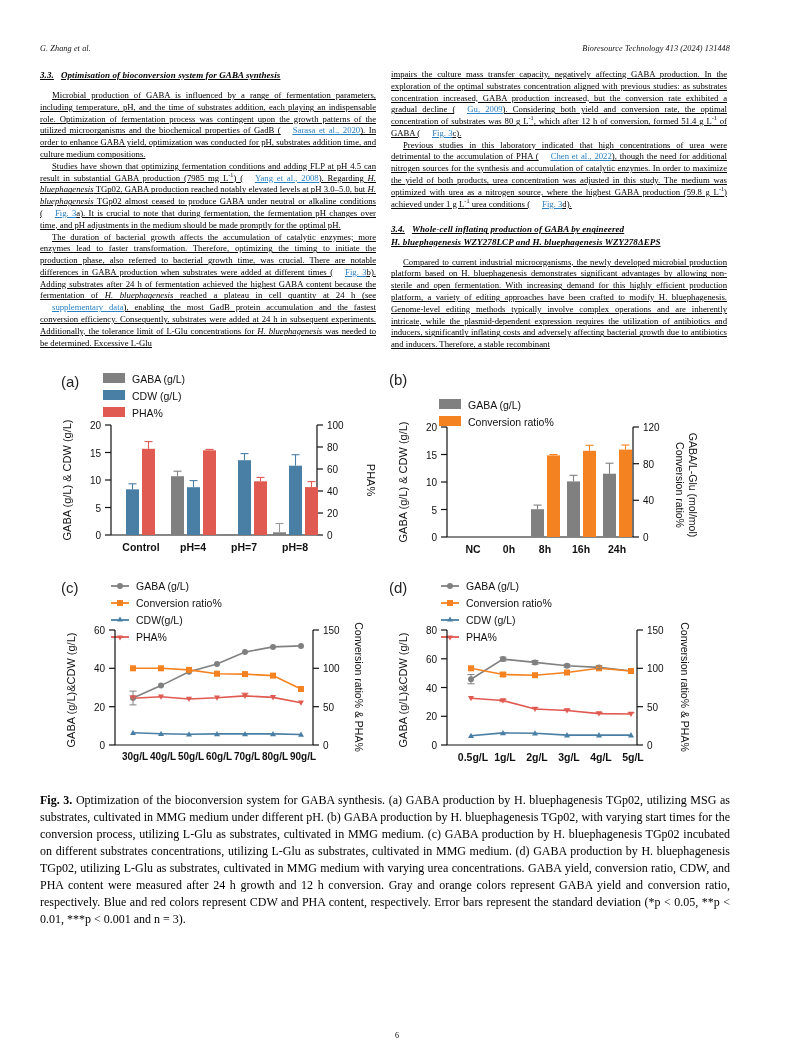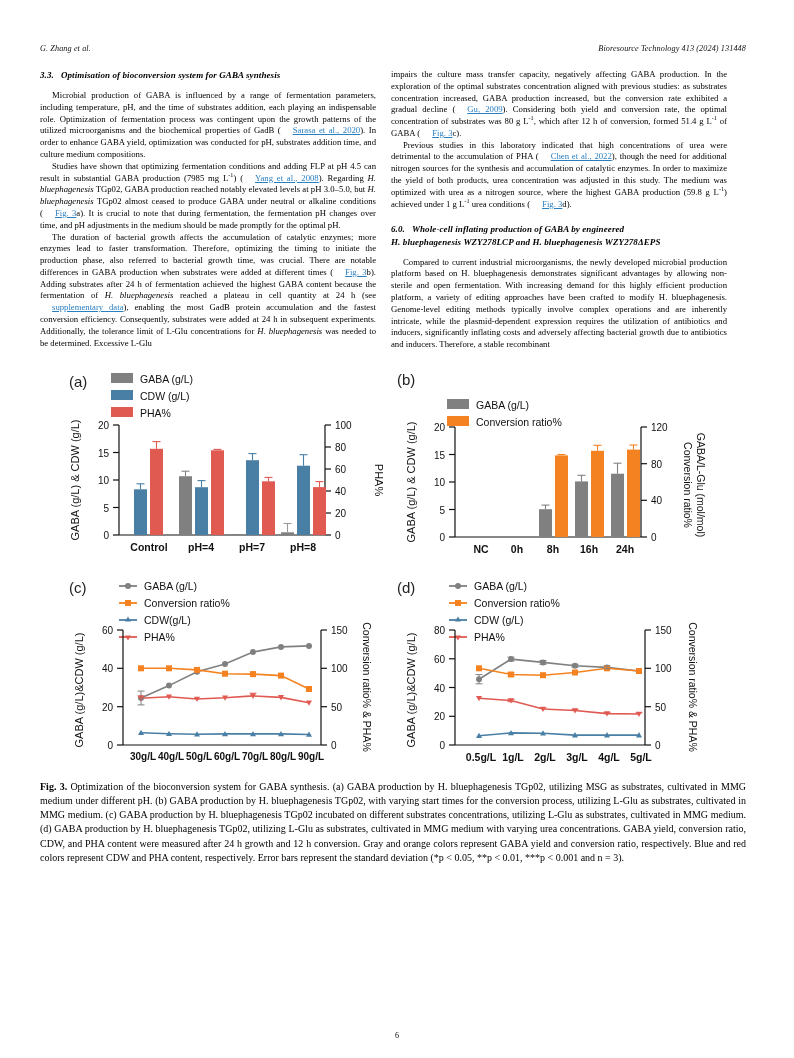--- a/index.html
+++ b/index.html
@@ -6,34 +6,35 @@
   body{
     width:794px; height:1058px;
     background:#ffffff;
     font-family:"Liberation Serif", serif;
     color:#000;
     position:relative;
     overflow:hidden;
   }
   .page{
     position:absolute; inset:0;
-    padding:44px 48px 20px 40px;
+    padding:44px 64px 20px 40px;
     box-sizing:border-box;
   }
   
   .runhead{
     display:flex; justify-content:space-between; align-items:baseline;
     font-size:8.2px; font-style:italic; color:#111;
     letter-spacing:.1px;
     margin-bottom:16px;
   }
   
   .cols{
     display:flex; gap:15px;
     align-items:flex-start;
+    text-decoration:underline;
   }
   .col{width:336px;}
   h3.sec{
     font-size:9px; font-weight:bold; font-style:italic;
     margin:0 0 9px 0; line-height:1.35;
     letter-spacing:.1px;
   }
   h3.sec .num{margin-right:7px;}
   p.para{
     margin:0 0 0 0;
@@ -54,22 +55,22 @@
   }
   .fig-grid{
     display:grid;
     grid-template-columns:1fr 1fr;
     grid-template-rows:auto auto;
     width:660px;
     margin:0 auto;
   }
   .panel{position:relative;}
   .caption{
-    margin-top:0;
-    font-size:10px; line-height:1.42;
+    margin-top:12px;
+    font-size:12px; line-height:1.42;
     text-align:justify;
   }
   .caption b{font-weight:bold;}
   .pagenum{
     position:absolute;
     bottom:18px; left:0; right:0;
     text-align:center;
     font-size:8px;
   }
   svg{display:block;}
@@ -108,21 +109,21 @@
     <div class="col">
       <p class="para" style="text-indent:0">
         <span>impairs the culture mass transfer capacity, negatively affecting GABA production. In the exploration of the optimal substrates concentration aligned with previous studies: as substrates concentration increased, GABA production increased, but the conversion rate exhibited a gradual decline (</span><a class="lnk" href="#">Gu, 2009</a><span>). Considering both yield and conversion rate, the optimal concentration of substrates was 80 g L</span><sup>-1</sup><span>, which after 12 h of conversion, formed 51.4 g L</span><sup>-1</sup><span> of GABA (</span><a class="lnk" href="#">Fig. 3</a><span>c).</span>
       </p>
 
       <p class="para">
         <span>Previous studies in this laboratory indicated that high concentrations of urea were detrimental to the accumulation of PHA (</span><a class="lnk" href="#">Chen et al., 2022</a><span>), though the need for additional nitrogen sources for the synthesis and accumulation of catalytic enzymes. In order to maximize the yield of both products, urea concentration was adjusted in this study. The medium was optimized with urea as a nitrogen source, where the highest GABA production (59.8 g L</span><sup>-1</sup><span>) achieved under 1 g L</span><sup>-1</sup><span> urea conditions (</span><a class="lnk" href="#">Fig. 3</a><span>d).</span>
       </p>
 
       <h3 class="sec" style="margin-top:13px">
-        <span class="num">6.0.</span><span>Whole-cell inflating production of GABA by engineered</span><br>
+        <span class="num">3.4.</span><span>Whole-cell inflating production of GABA by engineered</span><br>
         <span>H. bluephagenesis WZY278LCP and H. bluephagenesis WZY278ΔEPS</span>
       </h3>
 
       <p class="para">
         <span>Compared to current industrial microorganisms, the newly developed microbial production platform based on H. bluephagenesis demonstrates significant advantages by allowing non-sterile and open fermentation. With increasing demand for this highly efficient production platform, a variety of editing approaches have been crafted to modify H. bluephagenesis. Genome-level editing methods typically involve complex operations and are inherently intricate, while the plasmid-dependent expression requires the utilization of antibiotics and inducers, significantly inflating costs and adversely affecting bacterial growth due to antibiotics and inducers. Therefore, a stable recombinant</span>
       </p>
     </div>
   </div>
 
   <div class="figure">

